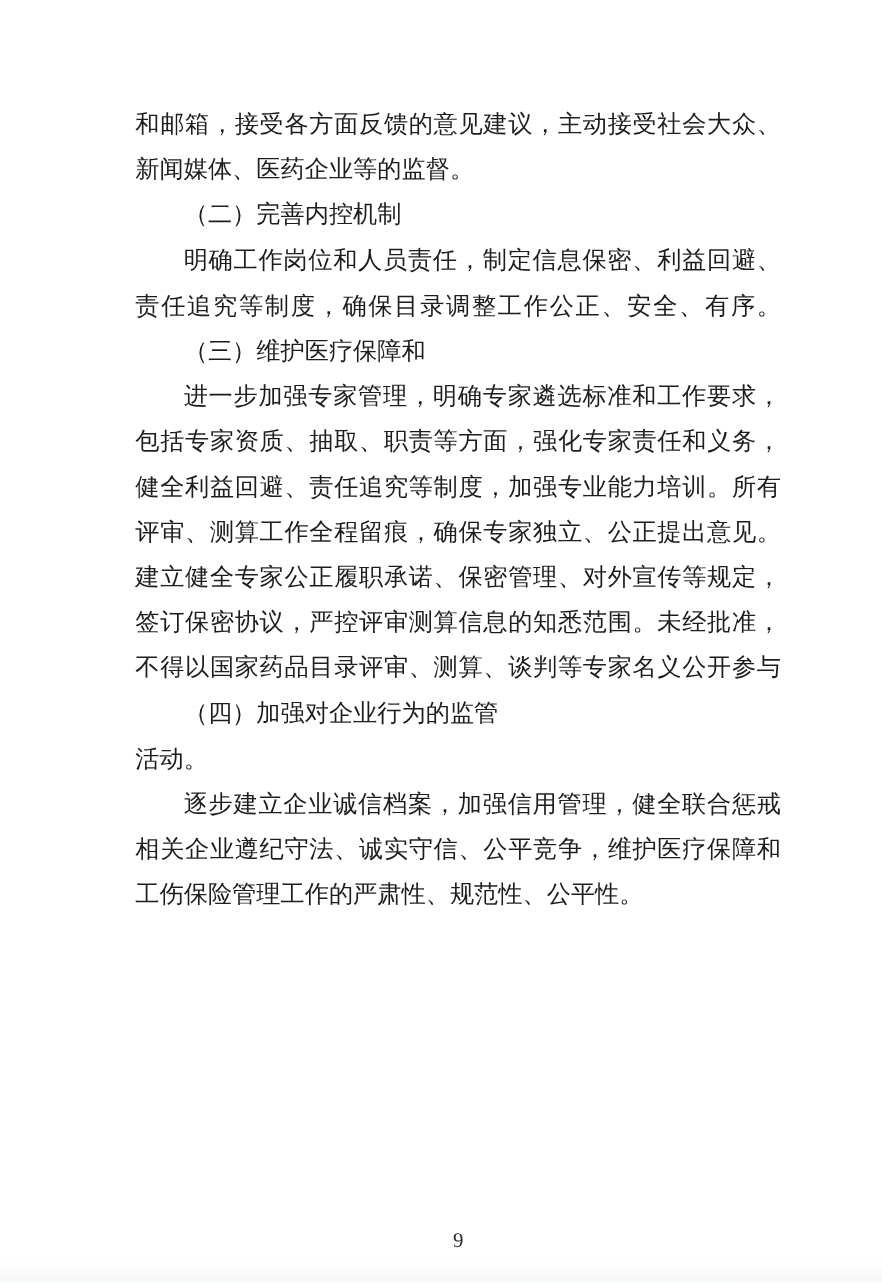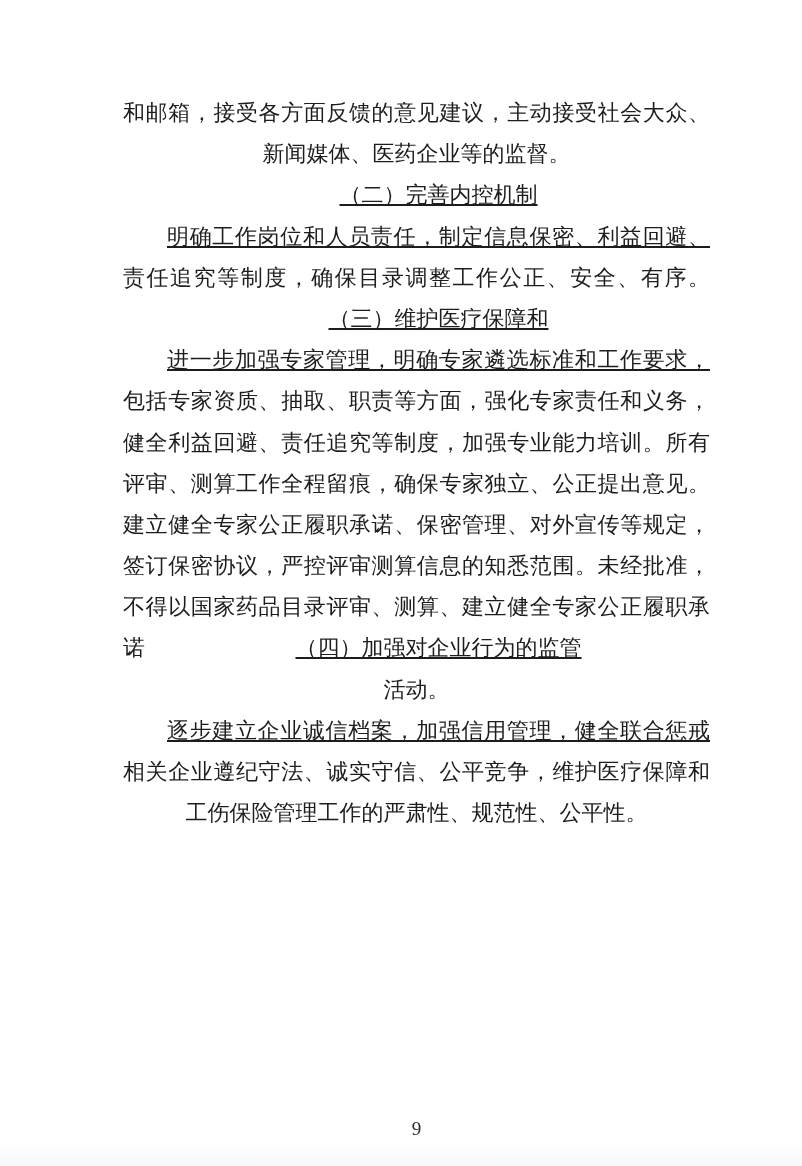--- a/index.html
+++ b/index.html
@@ -22,30 +22,28 @@
       top: 92px;
       width: 587px;
       color: var(--text-color, #1d1d1f);
     }
     .line {
       height: 41.2px;
       line-height: 41.2px;
       font-size: 22px;
       white-space: nowrap;
       font-family: "Liberation Serif", serif;
-      text-align: center;
     }
     .line.full {
       white-space: normal;
       text-align: justify;
       text-align-last: justify;
     }
     .line.indent {
       text-indent: 2em;
-      text-decoration: underline;
     }
     .page-number {
       position: absolute;
       left: 123px;
       top: 1116px;
       width: 587px;
       text-align: center;
       font-size: 19px;
       line-height: 26px;
       color: #2a2a30;
@@ -70,21 +68,21 @@
     <div class="line indent">（二）完善内控机制</div>
     <div class="line indent full">明确工作岗位和人员责任，制定信息保密、利益回避、</div>
     <div class="line full">责任追究等制度，确保目录调整工作公正、安全、有序。</div>
     <div class="line indent">（三）维护医疗保障和</div>
     <div class="line indent full">进一步加强专家管理，明确专家遴选标准和工作要求，</div>
     <div class="line full">包括专家资质、抽取、职责等方面，强化专家责任和义务，</div>
     <div class="line full">健全利益回避、责任追究等制度，加强专业能力培训。所有</div>
     <div class="line full">评审、测算工作全程留痕，确保专家独立、公正提出意见。</div>
     <div class="line full">建立健全专家公正履职承诺、保密管理、对外宣传等规定，</div>
     <div class="line full">签订保密协议，严控评审测算信息的知悉范围。未经批准，</div>
-    <div class="line full">不得以国家药品目录评审、测算、建立健全专家公正履职承诺</div>
+    <div class="line full">不得以国家药品目录评审、测算、谈判等专家名义公开参与</div>
     <div class="line indent">（四）加强对企业行为的监管</div>
     <div class="line">活动。</div>
     <div class="line indent full">逐步建立企业诚信档案，加强信用管理，健全联合惩戒</div>
     <div class="line full">相关企业遵纪守法、诚实守信、公平竞争，维护医疗保障和</div>
     <div class="line">工伤保险管理工作的严肃性、规范性、公平性。</div>
   </div>
 
   <div class="page-number">9</div>
 
   <div class="bottom-edge"></div>

